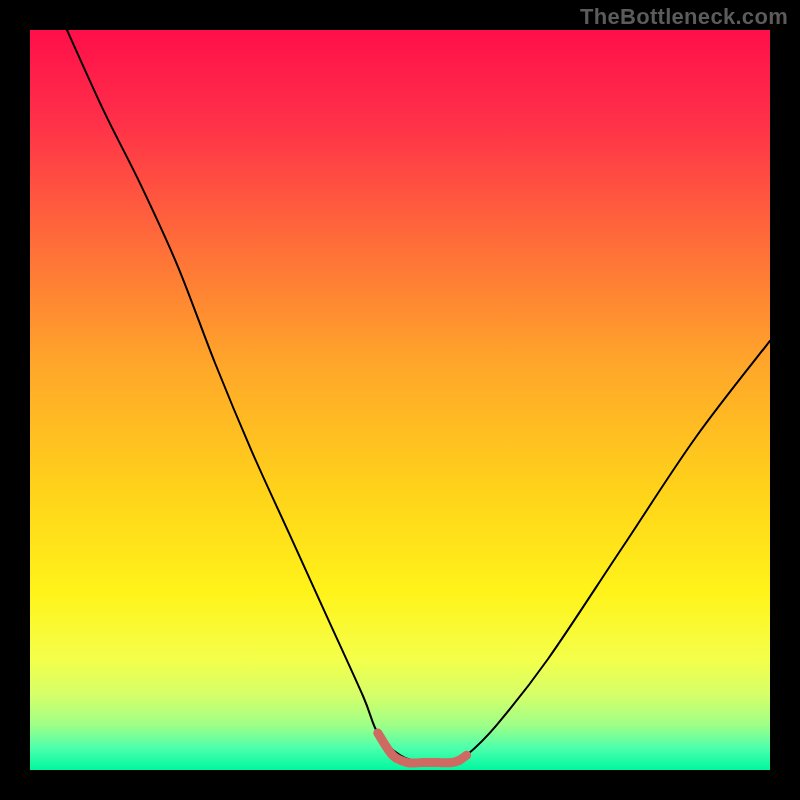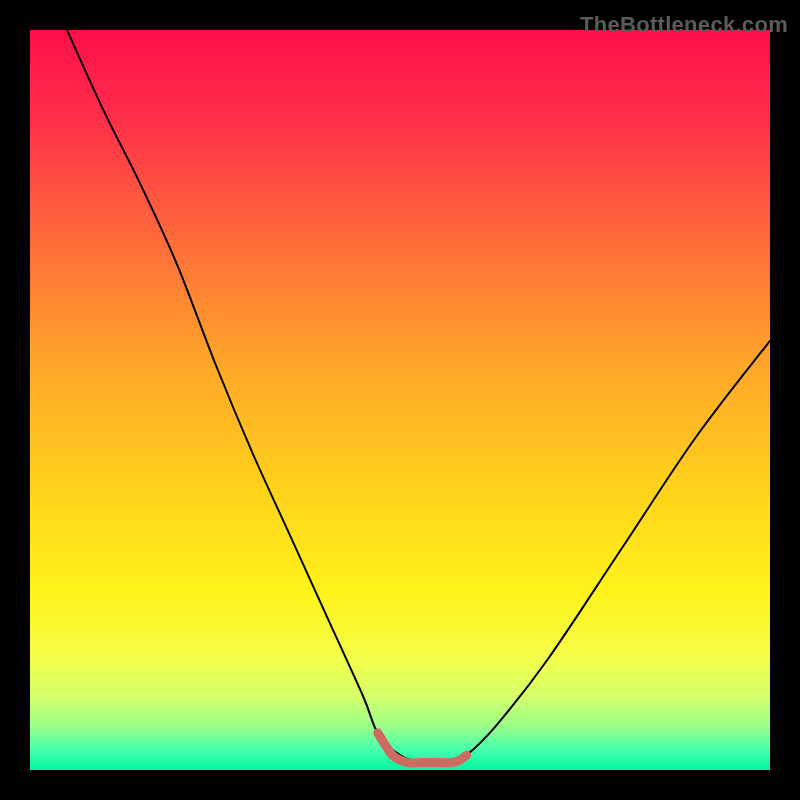--- a/index.html
+++ b/index.html
@@ -19,21 +19,20 @@
   }
   .watermark {
     position: absolute;
     top: 4px;
     right: 12px;
     color: #5b5b5b;
     font-size: 22px;
     font-weight: 600;
     letter-spacing: 0.3px;
     z-index: 10;
-    margin-top: 8px;
   }
   .plot-area {
     position: absolute;
     left: 30px;
     top: 30px;
     width: 740px;
     height: 740px;
     overflow: hidden;
   }
   .gradient-bg {

